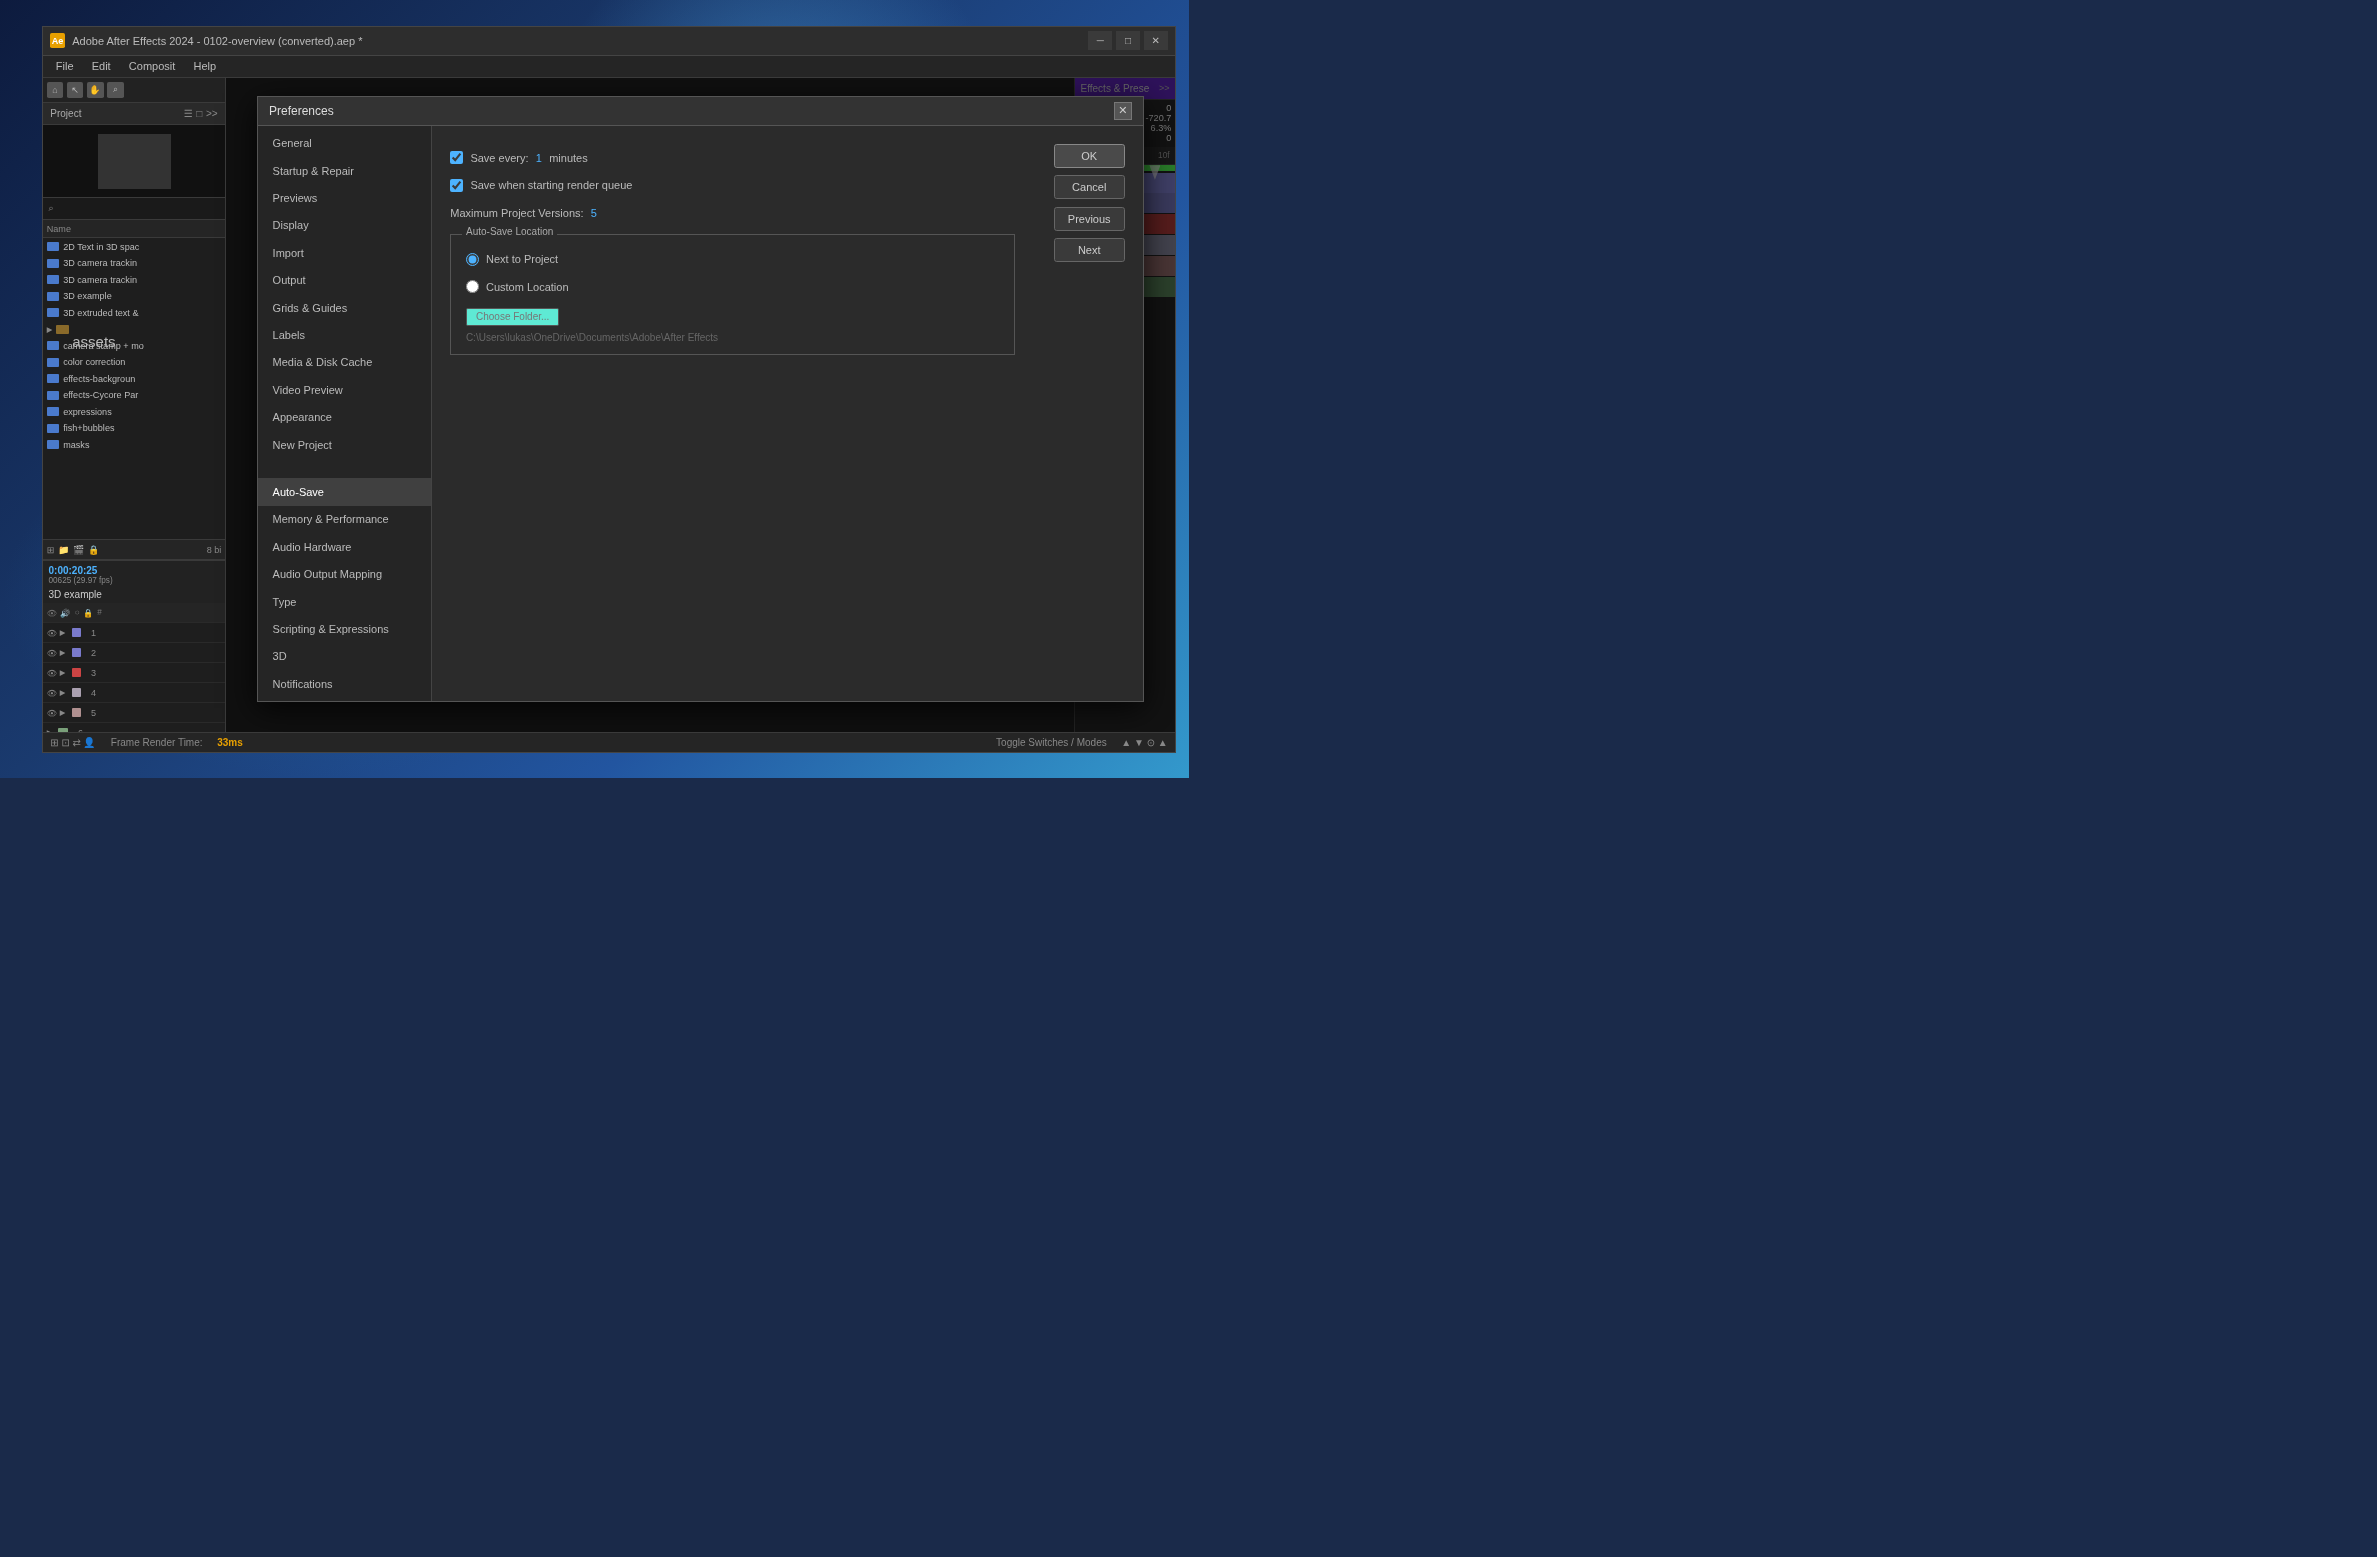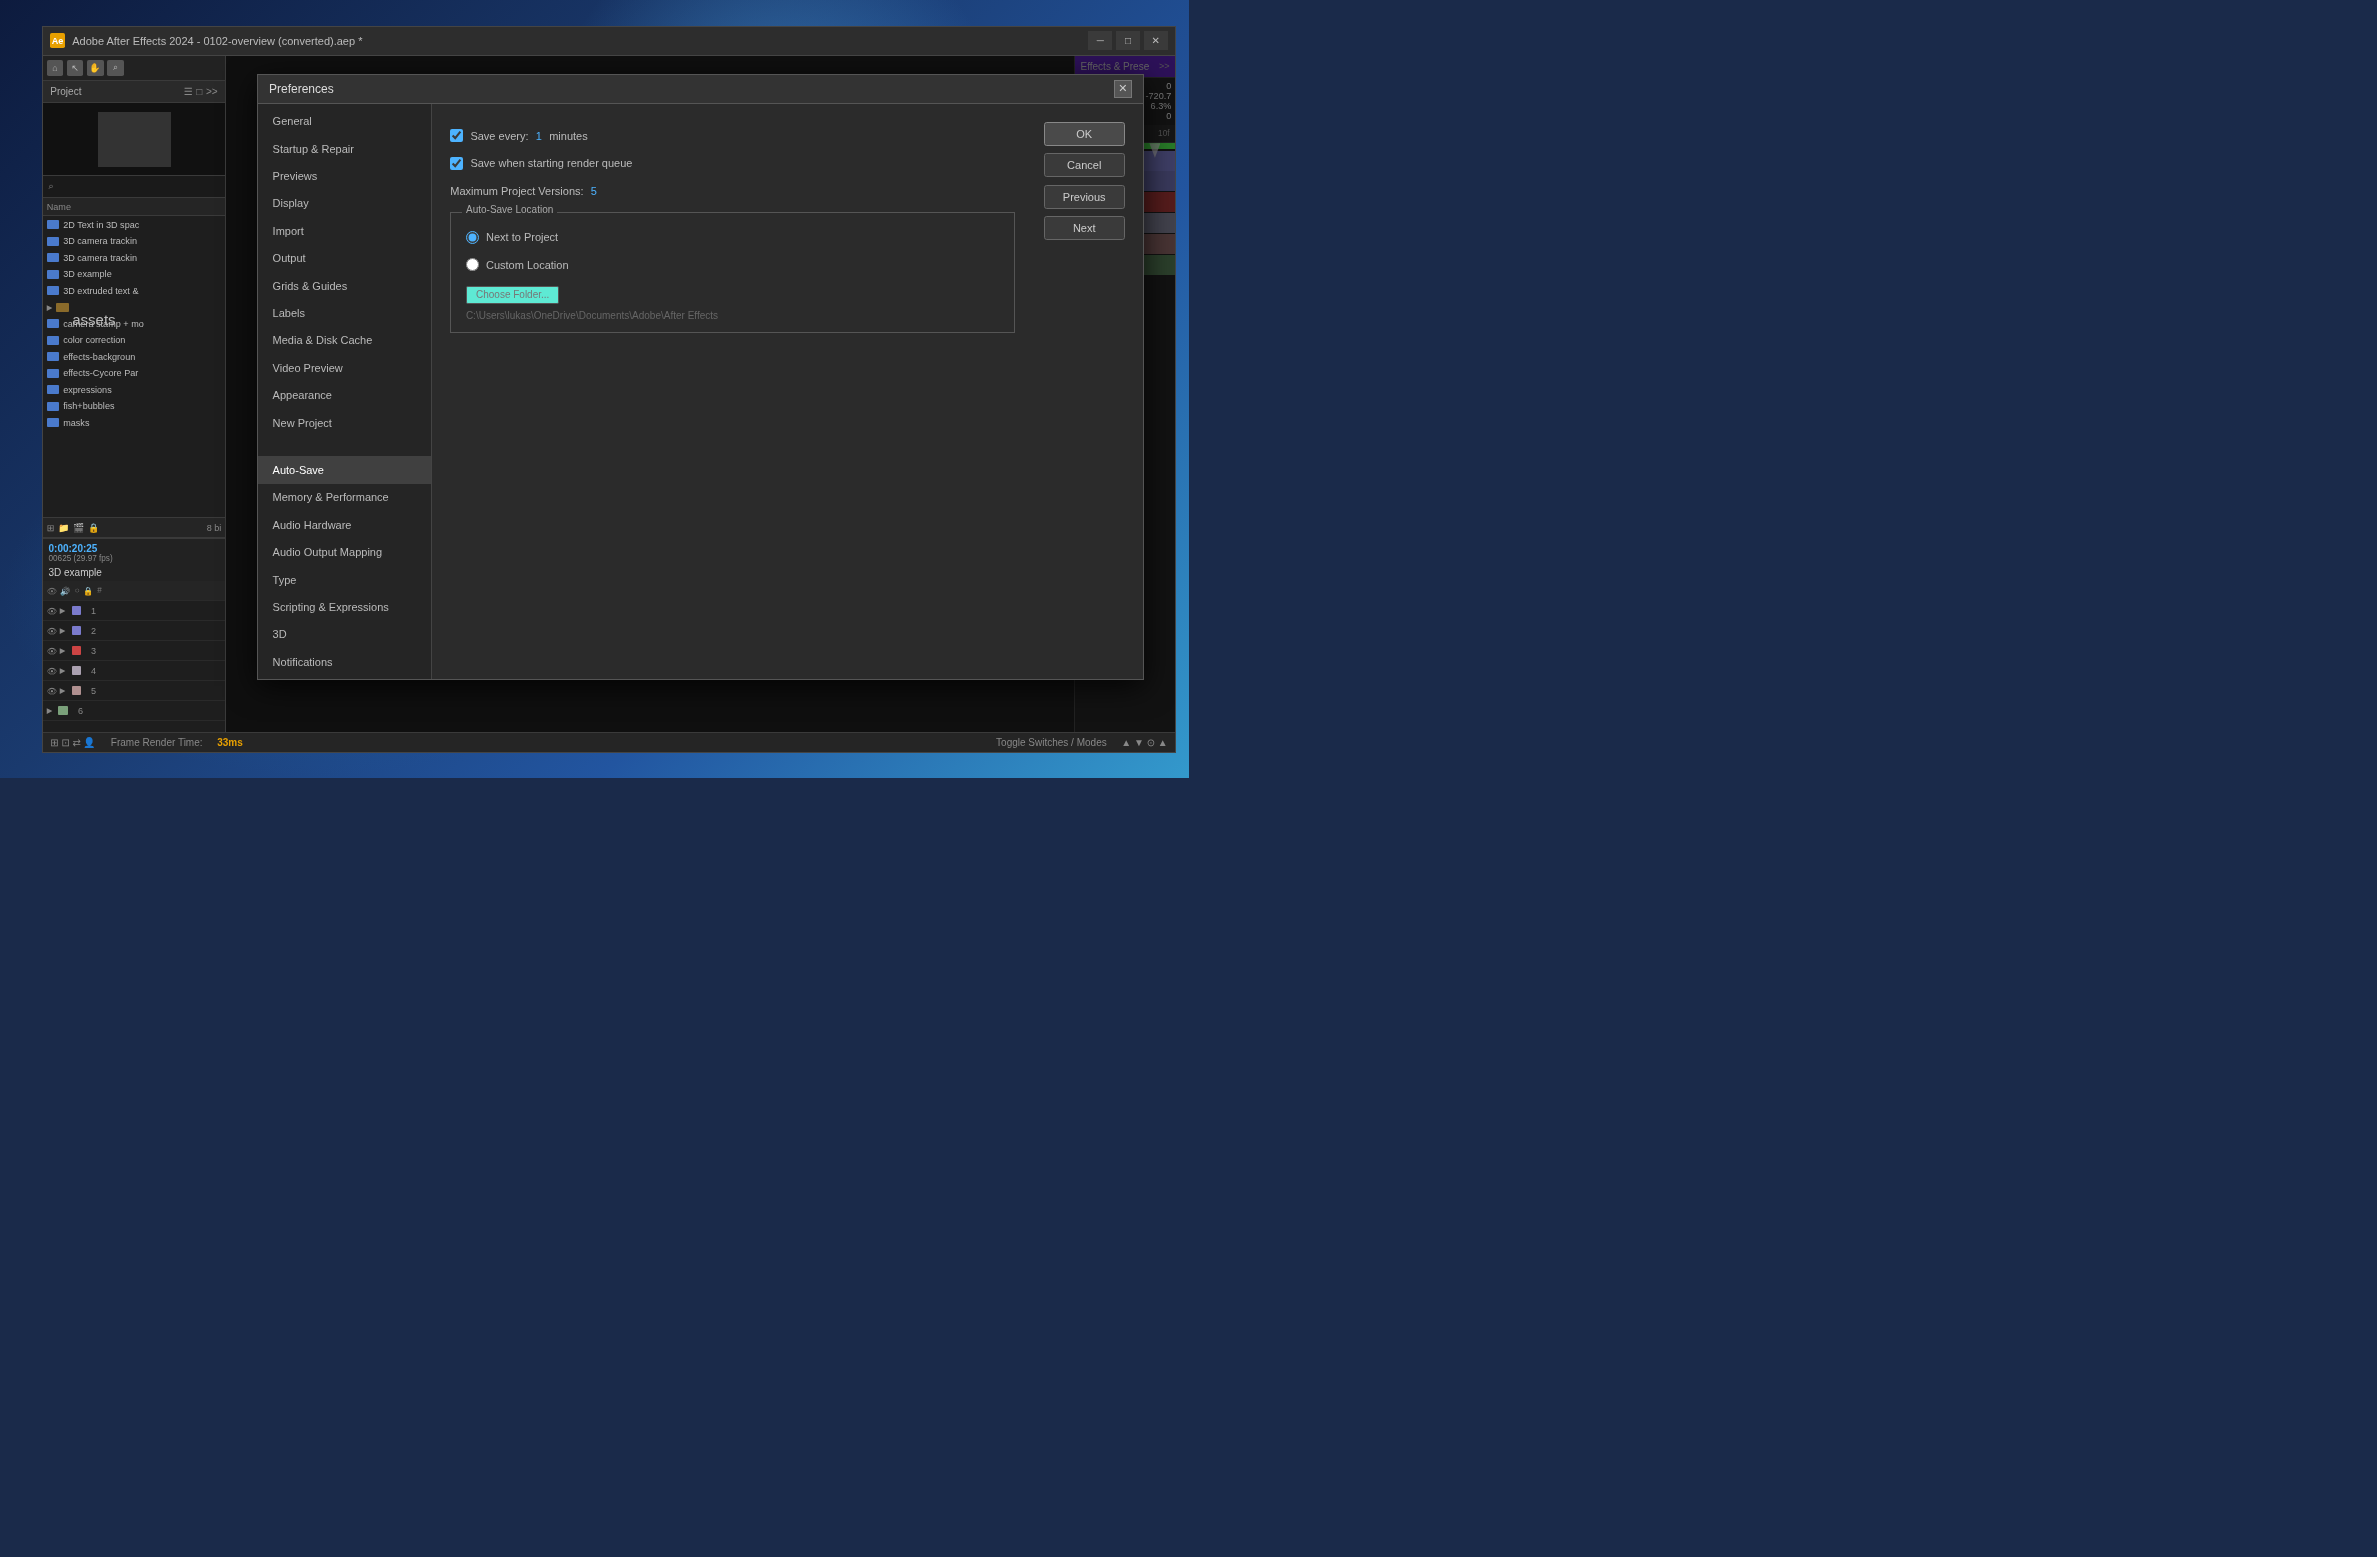--- a/index.html
+++ b/index.html
@@ -312,21 +312,21 @@
     
     .pref-buttons {
       position: absolute;
       top: 18.3px;
       right: 18.3px;
       display: flex;
       flex-direction: column;
       gap: 7.3px;
     }
     .pref-btn {
-      width: 81px;
+      width: 71px;
       height: 24px;
       background: #3a3a3a;
       border: 0.9px solid #666;
       color: #ccc;
       font-size: 11px;
       cursor: pointer;
       border-radius: 2.7px;
     }
     .pref-btn.ok {
       background: #4a4a4a;
@@ -467,20 +467,26 @@
   <div class="title-bar">
     <div class="title-bar-icon">Ae</div>
     <div class="title-bar-text">Adobe After Effects 2024 - 0102-overview (converted).aep *</div>
     <div class="title-bar-controls">
       <button class="title-btn">─</button>
       <button class="title-btn">□</button>
       <button class="title-btn close">✕</button>
     </div>
   </div>
 
+  <div class="menu-bar">
+    <div class="menu-item">File</div>
+    <div class="menu-item">Edit</div>
+    <div class="menu-item">Composit</div>
+    <div class="menu-item">Help</div>
+  </div>
 
   <div class="ae-main">
 
     <div class="left-panel">
 
       <div style="height:25.6px;background:#222;display:flex;align-items:center;padding:0 3.7px;border-bottom:0.9px solid #3a3a3a;gap:3.7px;">
         <div style="width:16.5px;height:16.5px;background:#555;border-radius:1.8px;display:flex;align-items:center;justify-content:center;font-size:9.1px;color:#bbb;">⌂</div>
         <div style="width:16.5px;height:16.5px;background:#555;border-radius:1.8px;display:flex;align-items:center;justify-content:center;font-size:9.1px;color:#bbb;">↖</div>
         <div style="width:16.5px;height:16.5px;background:#555;border-radius:1.8px;display:flex;align-items:center;justify-content:center;font-size:9.1px;color:#bbb;">✋</div>
         <div style="width:16.5px;height:16.5px;background:#555;border-radius:1.8px;display:flex;align-items:center;justify-content:center;font-size:9.1px;color:#bbb;">⌕</div>

